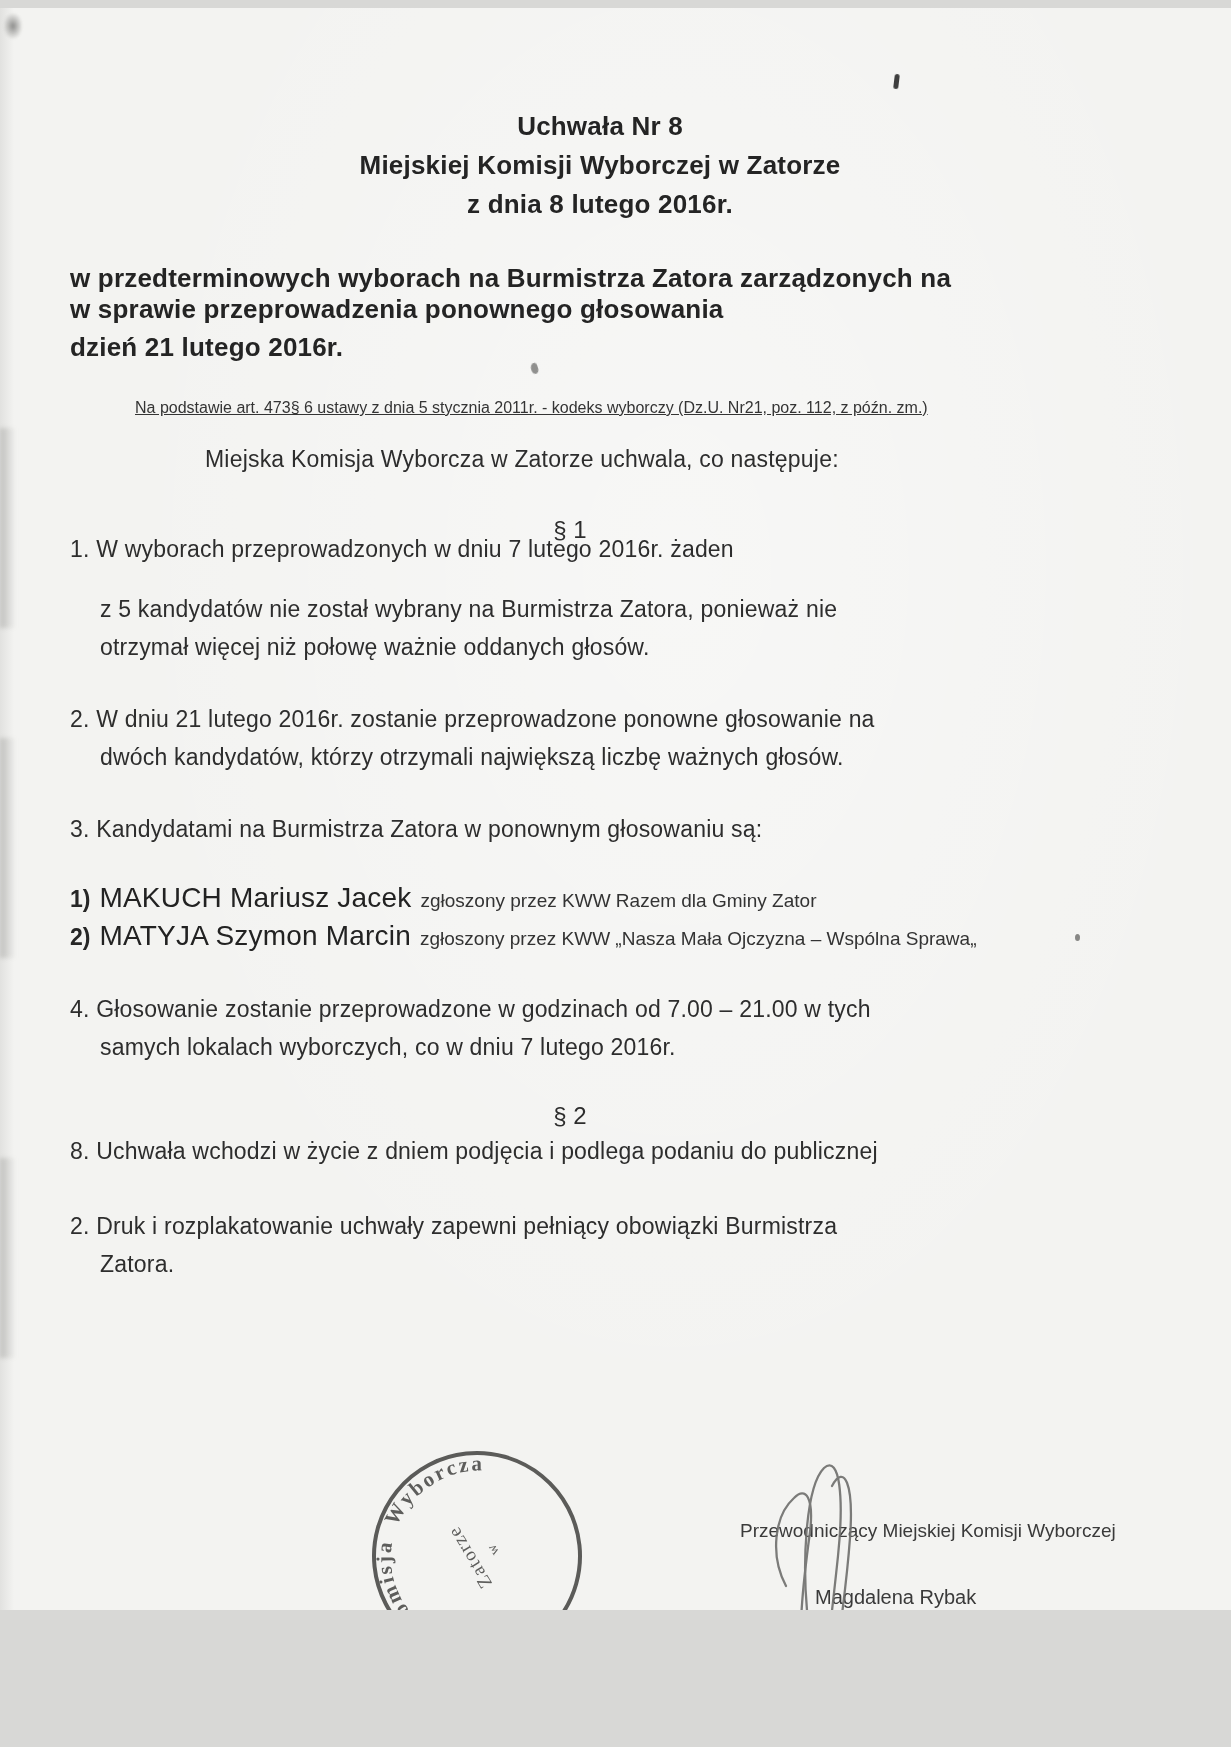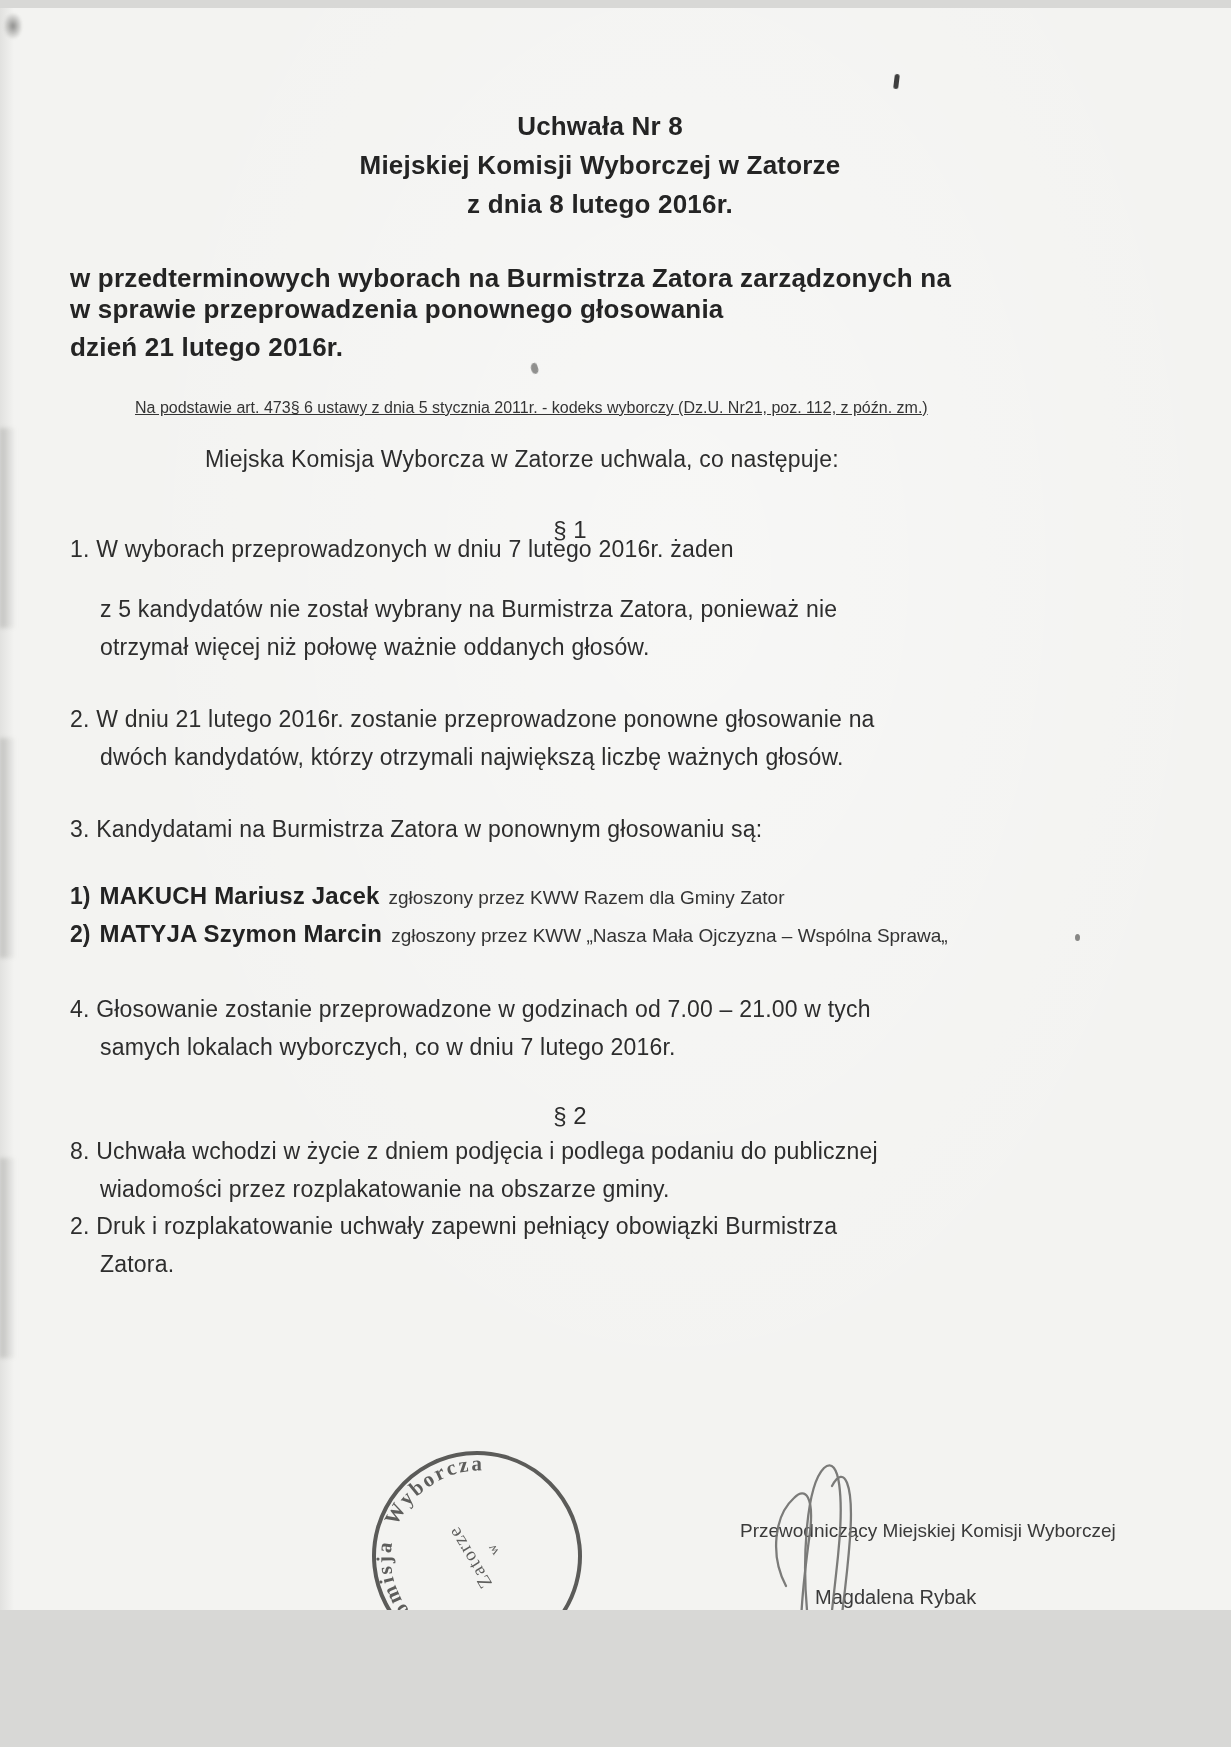--- a/index.html
+++ b/index.html
@@ -17,21 +17,21 @@
     color: #2c2c2c;
   }
   .abs { position: absolute; white-space: nowrap; }
   .center-wrap { text-align: center; }
   .head { font-weight: bold; font-size: 26px; color: #242424; letter-spacing: 0.2px; }
   .body-line { font-size: 23px; color: #2d2d2d; letter-spacing: 0.2px; }
   .small-line { font-size: 16px; color: #343434; text-decoration: underline; }
   .para-mark { font-size: 24px; color: #2d2d2d; }
   .cand-row { display: flex; align-items: baseline; gap: 9px; }
   .cand-num { font-size: 23px; font-weight: bold; color: #262626; }
-  .cand-name { font-size: 24px; font-weight: bold; color: #222; letter-spacing: 0.2px; }
+  .cand-name { font-size: 28px; font-weight: normal; color: #222; letter-spacing: 0.2px; }
   .cand-desc { font-size: 19px; color: #333; }
   .sig-line { font-size: 19px; color: #3a3a3a; }
 
   
   .corner-speck {
     left: 0; top: 0; width: 26px; height: 36px;
     background: radial-gradient(closest-side, rgba(60,60,58,0.55), rgba(110,110,108,0.15) 60%, rgba(110,110,108,0) 75%);
     filter: blur(1px);
   }
   .edge-smudge {
@@ -106,21 +106,20 @@
     <span class="cand-name">MATYJA Szymon Marcin</span>
     <span class="cand-desc">zgłoszony przez KWW „Nasza Mała Ojczyzna – Wspólna Sprawa„</span>
   </div>
 
   <div class="abs body-line" style="left:70px;  top:988px;">4. Głosowanie zostanie przeprowadzone w godzinach od 7.00 – 21.00 w tych</div>
   <div class="abs body-line" style="left:100px; top:1026px;">samych lokalach wyborczych, co w dniu 7 lutego 2016r.</div>
 
   <div class="abs center-wrap para-mark" style="left:0; top:1094px; width:1140px;">§ 2</div>
 
   <div class="abs body-line" style="left:70px;  top:1130px;">8. Uchwała wchodzi w życie z dniem podjęcia i podlega podaniu do publicznej</div>
-  <div class="abs body-line" style="left:100px; top:1168px;">wiadomości przez rozplakatowanie na obszarze gminy.</div>
   <div class="abs body-line" style="left:70px;  top:1205px;">2. Druk i rozplakatowanie uchwały zapewni pełniący obowiązki Burmistrza</div>
   <div class="abs body-line" style="left:100px; top:1243px;">Zatora.</div>
 
   <div class="abs stamp-box">
     <svg width="230" height="230" viewBox="0 0 230 230">
       <g transform="rotate(-6 115 115)" opacity="0.82" fill="#3d3d3b" stroke="none">
         <circle cx="115" cy="115" r="103" fill="none" stroke="#3a3a38" stroke-width="4"></circle>
         <defs>
           <path id="ringPath" d="M 157 187.7 A 84 84 0 1 1 73 42.3 A 84 84 0 1 1 157 187.7"></path>
         </defs>

